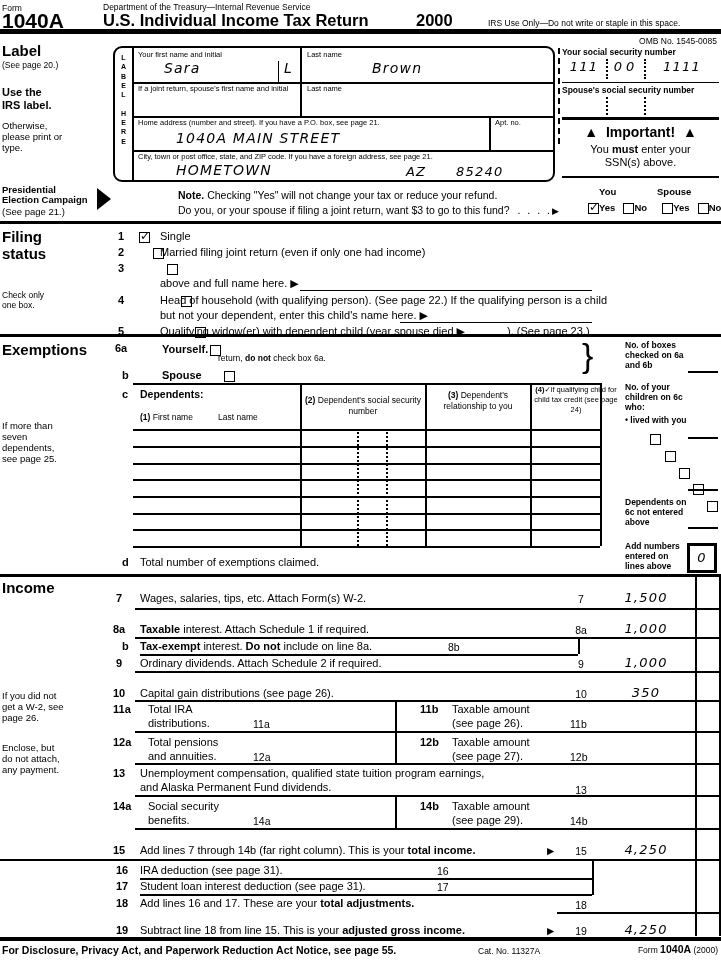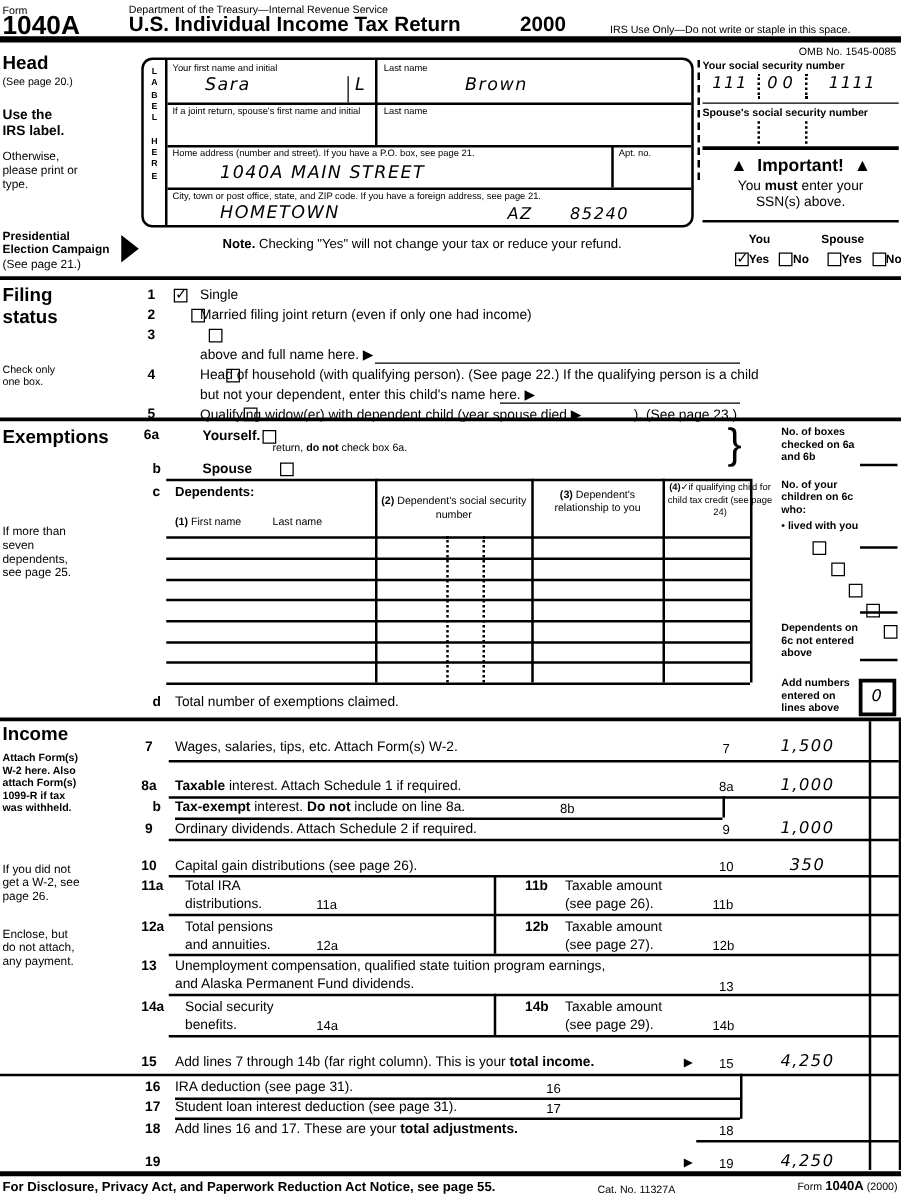--- a/index.html
+++ b/index.html
@@ -36,21 +36,21 @@
   <div class="abs f8" style="left:2px;top:3px">Form</div>
   <div class="abs b" style="left:2px;top:9px;font-size:21px">1040A</div>
   <div class="abs f8 nw" style="left:103px;top:2px">Department of the Treasury—Internal Revenue Service</div>
   <div class="abs b nw" style="left:103px;top:11px;font-size:16.5px">U.S. Individual Income Tax Return</div>
   <div class="abs b" style="left:416px;top:11px;font-size:16.5px">2000</div>
   <div class="abs f8 nw" style="left:488px;top:18px">IRS Use Only—Do not write or staple in this space.</div>
   <div class="abs" style="left:0;top:29px;width:721px;height:5px;background:#000"></div>
   <div class="abs f8" style="right:4px;top:36px">OMB No. 1545-0085</div>
 
   
-  <div class="abs b f15" style="left:2px;top:42px">Head</div>
+  <div class="abs b f15" style="left:2px;top:42px">Label</div>
   <div class="abs f8" style="left:2px;top:60px">(See page 20.)</div>
   <div class="abs b f11" style="left:2px;top:86px;width:60px;line-height:13px">Use the IRS label.</div>
   <div class="abs f9" style="left:2px;top:120px;width:66px;line-height:11px">Otherwise, please print or type.</div>
 
   
   <div class="abs" style="left:113px;top:46px;width:442px;height:136px;border:2.5px solid #000;border-radius:9px">
     <div class="abs strip" style="left:0;top:0;bottom:0;width:19px;border-right:2px solid #000">L
 A
 B
 E
@@ -120,20 +120,23 @@
   <div class="abs ctr nw f11" style="left:562px;top:156px;width:157px">SSN(s) above.</div>
   <div class="abs hl" style="left:562px;top:176px;width:157px"></div>
 
   
   <div class="abs b f9 nw" style="left:2px;top:184px">Presidential</div>
   <div class="abs b f9 nw" style="left:2px;top:194px">Election Campaign</div>
   <div class="abs f9 nw" style="left:2px;top:206px">(See page 21.)</div>
   <div class="abs" style="left:97px;top:188px;width:0;height:0;border-left:14px solid #000;border-top:11px solid transparent;border-bottom:11px solid transparent"></div>
   <div class="abs f10 nw" style="left:178px;top:189px">
     <span class="b">Note.</span><span> Checking "Yes" will not change your tax or reduce your refund.</span>
+  </div>
+  <div class="abs f10 nw" style="left:178px;top:204px">
+    <span>Do you, or your spouse if filing a joint return, want $3 to go to this fund?</span><span style="margin-left:8px;letter-spacing:2px">.   .   .   .</span><span style="font-size:9px">▶</span>
   </div>
   <div class="abs b f9" style="left:599px;top:186px">You</div>
   <div class="abs b f9" style="left:657px;top:186px">Spouse</div>
   <div class="abs nw" style="left:588px;top:201px">
     <span class="cb"><span class="mk">✓</span></span><span class="b f9">Yes</span>
     <span class="cb" style="margin-left:5px"></span><span class="b f9">No</span>
     <span class="cb" style="margin-left:12px"></span><span class="b f9">Yes</span>
     <span class="cb" style="margin-left:5px"></span><span class="b f9">No</span>
   </div>
   <div class="abs" style="left:0;top:221px;width:721px;height:3px;background:#000"></div>
@@ -242,21 +245,20 @@
   <div class="abs mnote" style="left:625px;top:497px;width:66px">Dependents on 6c not entered above</div>
   <div class="abs hl" style="left:688px;top:527px;width:30px"></div>
   <div class="abs mnote" style="left:625px;top:541px;width:62px">Add numbers entered on lines above</div>
   <div class="abs ctr" style="left:687px;top:543px;width:30px;height:30px;border:3.5px solid #000">
     <span class="hw hw13" style="line-height:24px">0</span>
   </div>
   <div class="abs" style="left:0;top:574px;width:721px;height:3px;background:#000"></div>
 
   
   <div class="abs b f15" style="left:2px;top:579px">Income</div>
-  <div class="abs mnote" style="left:2px;top:601px;width:66px">Attach Form(s) W-2 here. Also attach Form(s) 1099-R if tax was withheld.</div>
   <div class="abs f9" style="left:2px;top:690px;width:62px;line-height:11px">If you did not get a W-2, see page 26.</div>
   <div class="abs f9" style="left:2px;top:742px;width:64px;line-height:11px">Enclose, but do not attach, any payment.</div>
 
   
   <div class="abs vl" style="left:695px;top:577px;height:359px"></div>
   <div class="abs vl" style="left:719px;top:577px;height:359px"></div>
 
   
   <div class="abs b f11" style="left:116px;top:592px">7</div>
   <div class="abs f11 nw" style="left:140px;top:592px">Wages, salaries, tips, etc. Attach Form(s) W-2.</div>
@@ -373,20 +375,23 @@
 
   <div class="abs b f11" style="left:116px;top:897px">18</div>
   <div class="abs f11 nw" style="left:140px;top:897px">
     <span>Add lines 16 and 17. These are your </span><span class="b">total adjustments.</span>
   </div>
   <div class="abs f10 ctr" style="left:570px;top:899px;width:22px">18</div>
   <div class="abs" style="left:602px;top:896px;width:88px;height:15px"></div>
   <div class="abs hl" style="left:557px;top:912px;width:162px"></div>
 
   <div class="abs b f11" style="left:116px;top:924px">19</div>
+  <div class="abs f11 nw" style="left:140px;top:924px">
+    <span>Subtract line 18 from line 15. This is your </span><span class="b">adjusted gross income.</span>
+  </div>
   <div class="abs f9" style="left:547px;top:925px">▶</div>
   <div class="abs f10 ctr" style="left:570px;top:925px;width:22px">19</div>
   <div class="abs hw hw13 ctr" style="left:602px;top:922px;width:88px">4,250</div>
 
   
   <div class="abs" style="left:0;top:937px;width:721px;height:3.5px;background:#000"></div>
   <div class="abs b f10 nw" style="left:2px;top:944px">For Disclosure, Privacy Act, and Paperwork Reduction Act Notice, see page 55.</div>
   <div class="abs f8 nw" style="left:478px;top:946px">Cat. No. 11327A</div>
   <div class="abs nw" style="right:3px;top:943px">
     <span class="f8">Form </span><span class="b f10">1040A</span><span class="f8"> (2000)</span>

